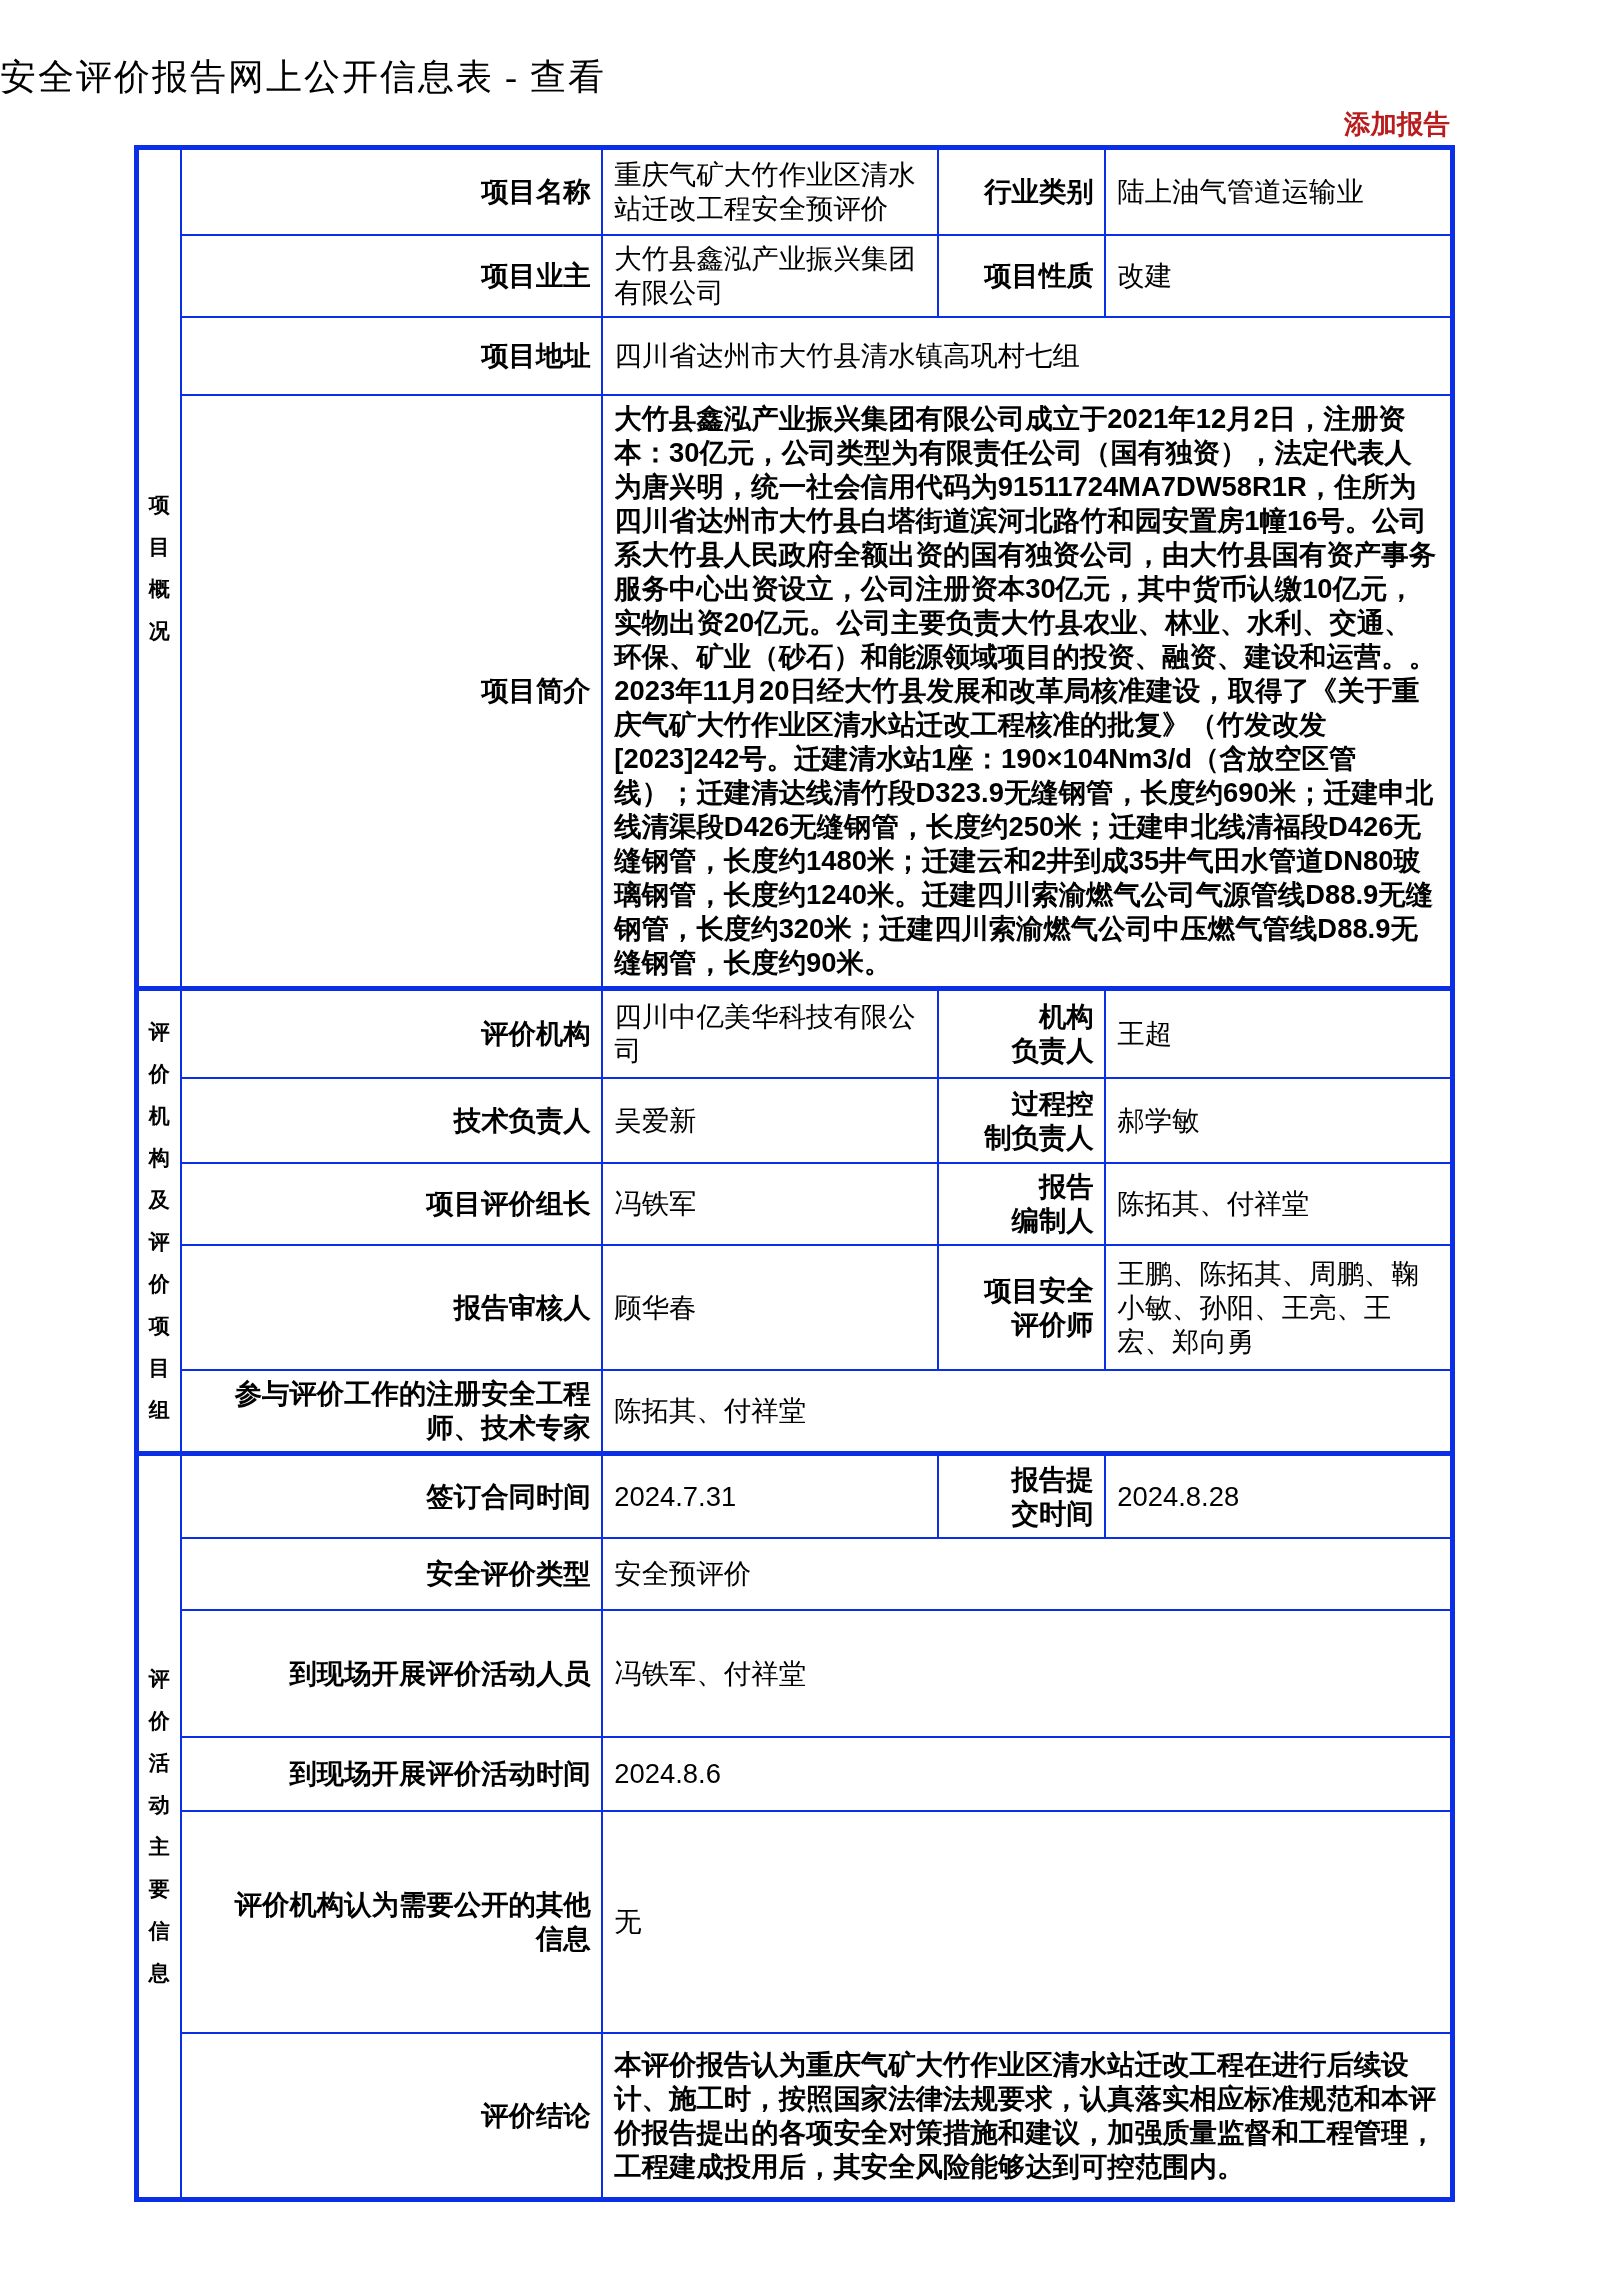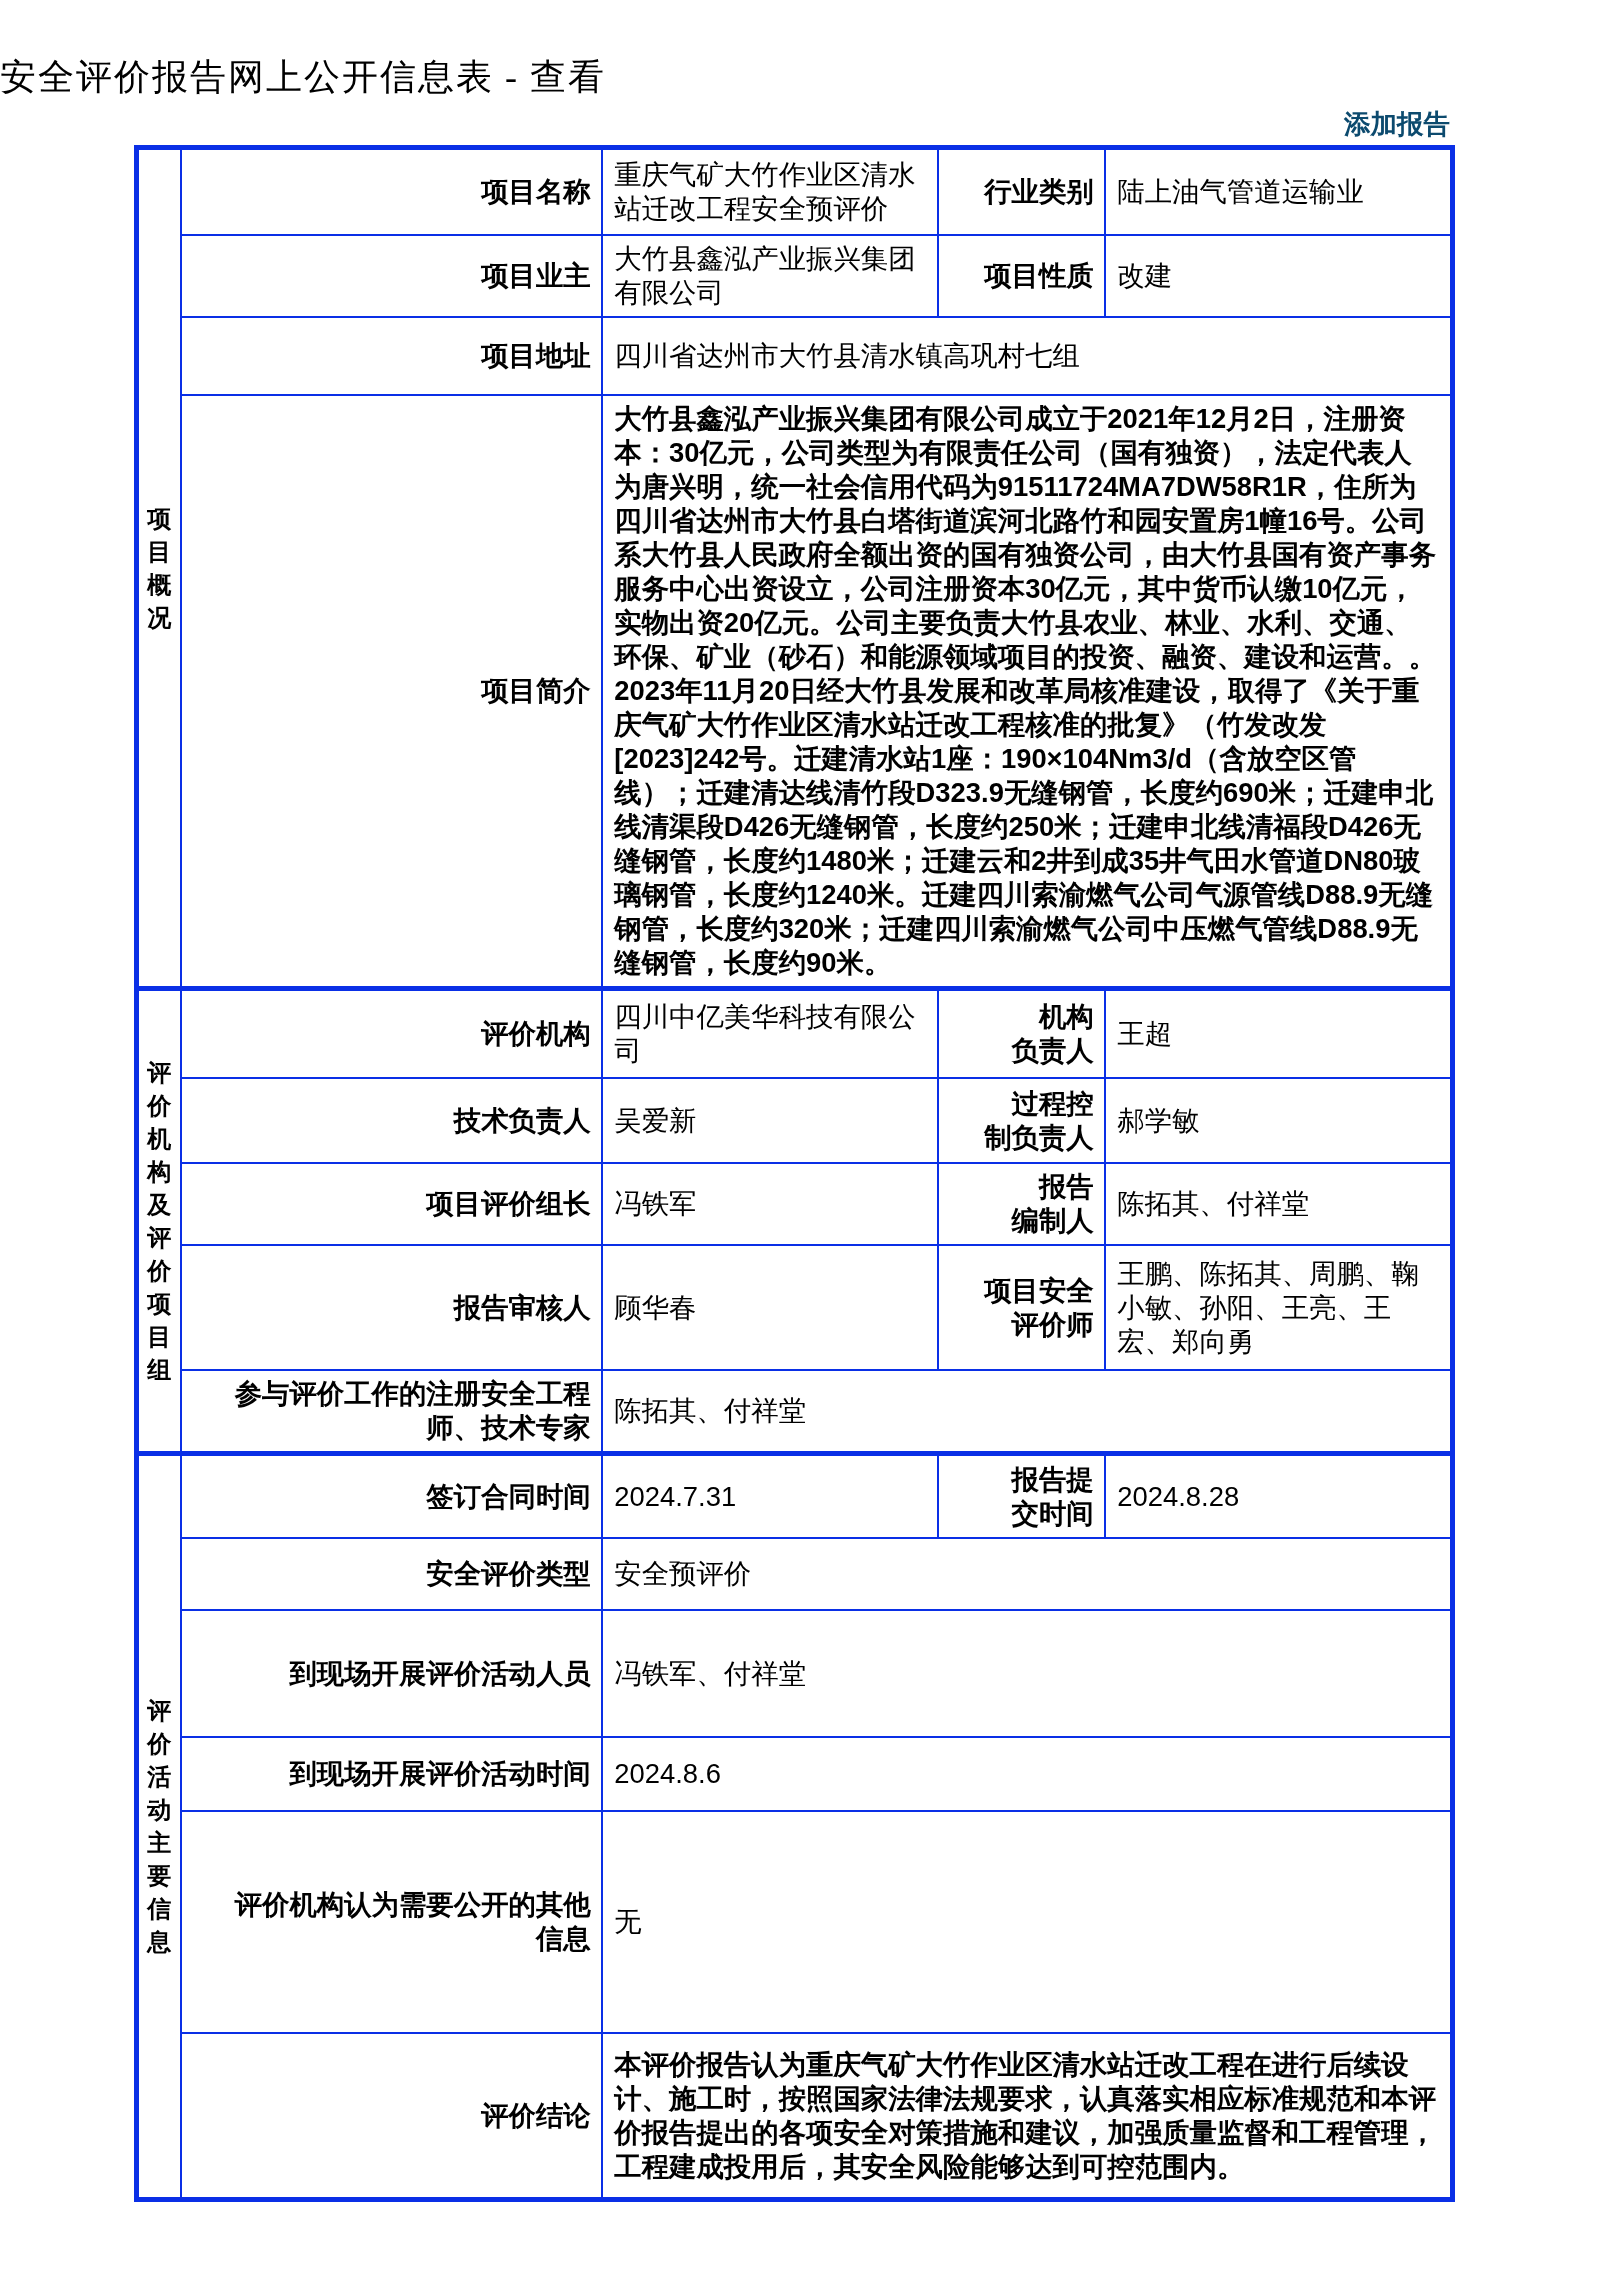--- a/index.html
+++ b/index.html
@@ -24,21 +24,21 @@
     line-height:41px;
   }
   .toolbar{
     width:1316px;
     margin:11.8px 0 5.9px 134px;
     text-align:right;
   }
   .add-report{
     font-size:26.5px;
     font-weight:700;
-    color:#0c4a6e;
+    color:#b91c1c;
     text-decoration:none;
     cursor:pointer;
     line-height:29px;
   }
   table.info{
     margin-left:134px;
     width:1316px;
     border-collapse:collapse;
     table-layout:fixed;
   }
@@ -54,22 +54,22 @@
   tr.sec-start > td, tr.sec-start > th{border-top-width:var(--thick);}
   td.vcol{
     padding:0;
     text-align:center;
     background:#fff;
   }
   .vtext{
     width:29px;
     margin:0 auto;
     font-weight:700;
-    font-size:24px;
-    line-height:33px;
+    font-size:21px;
+    line-height:42px;
     word-break:break-all;
     text-align:center;
   }
   th.lbl{
     font-weight:700;
     text-align:right;
     padding:5.9px 9.8px;
     white-space:pre-line;
   }
   td.val{

